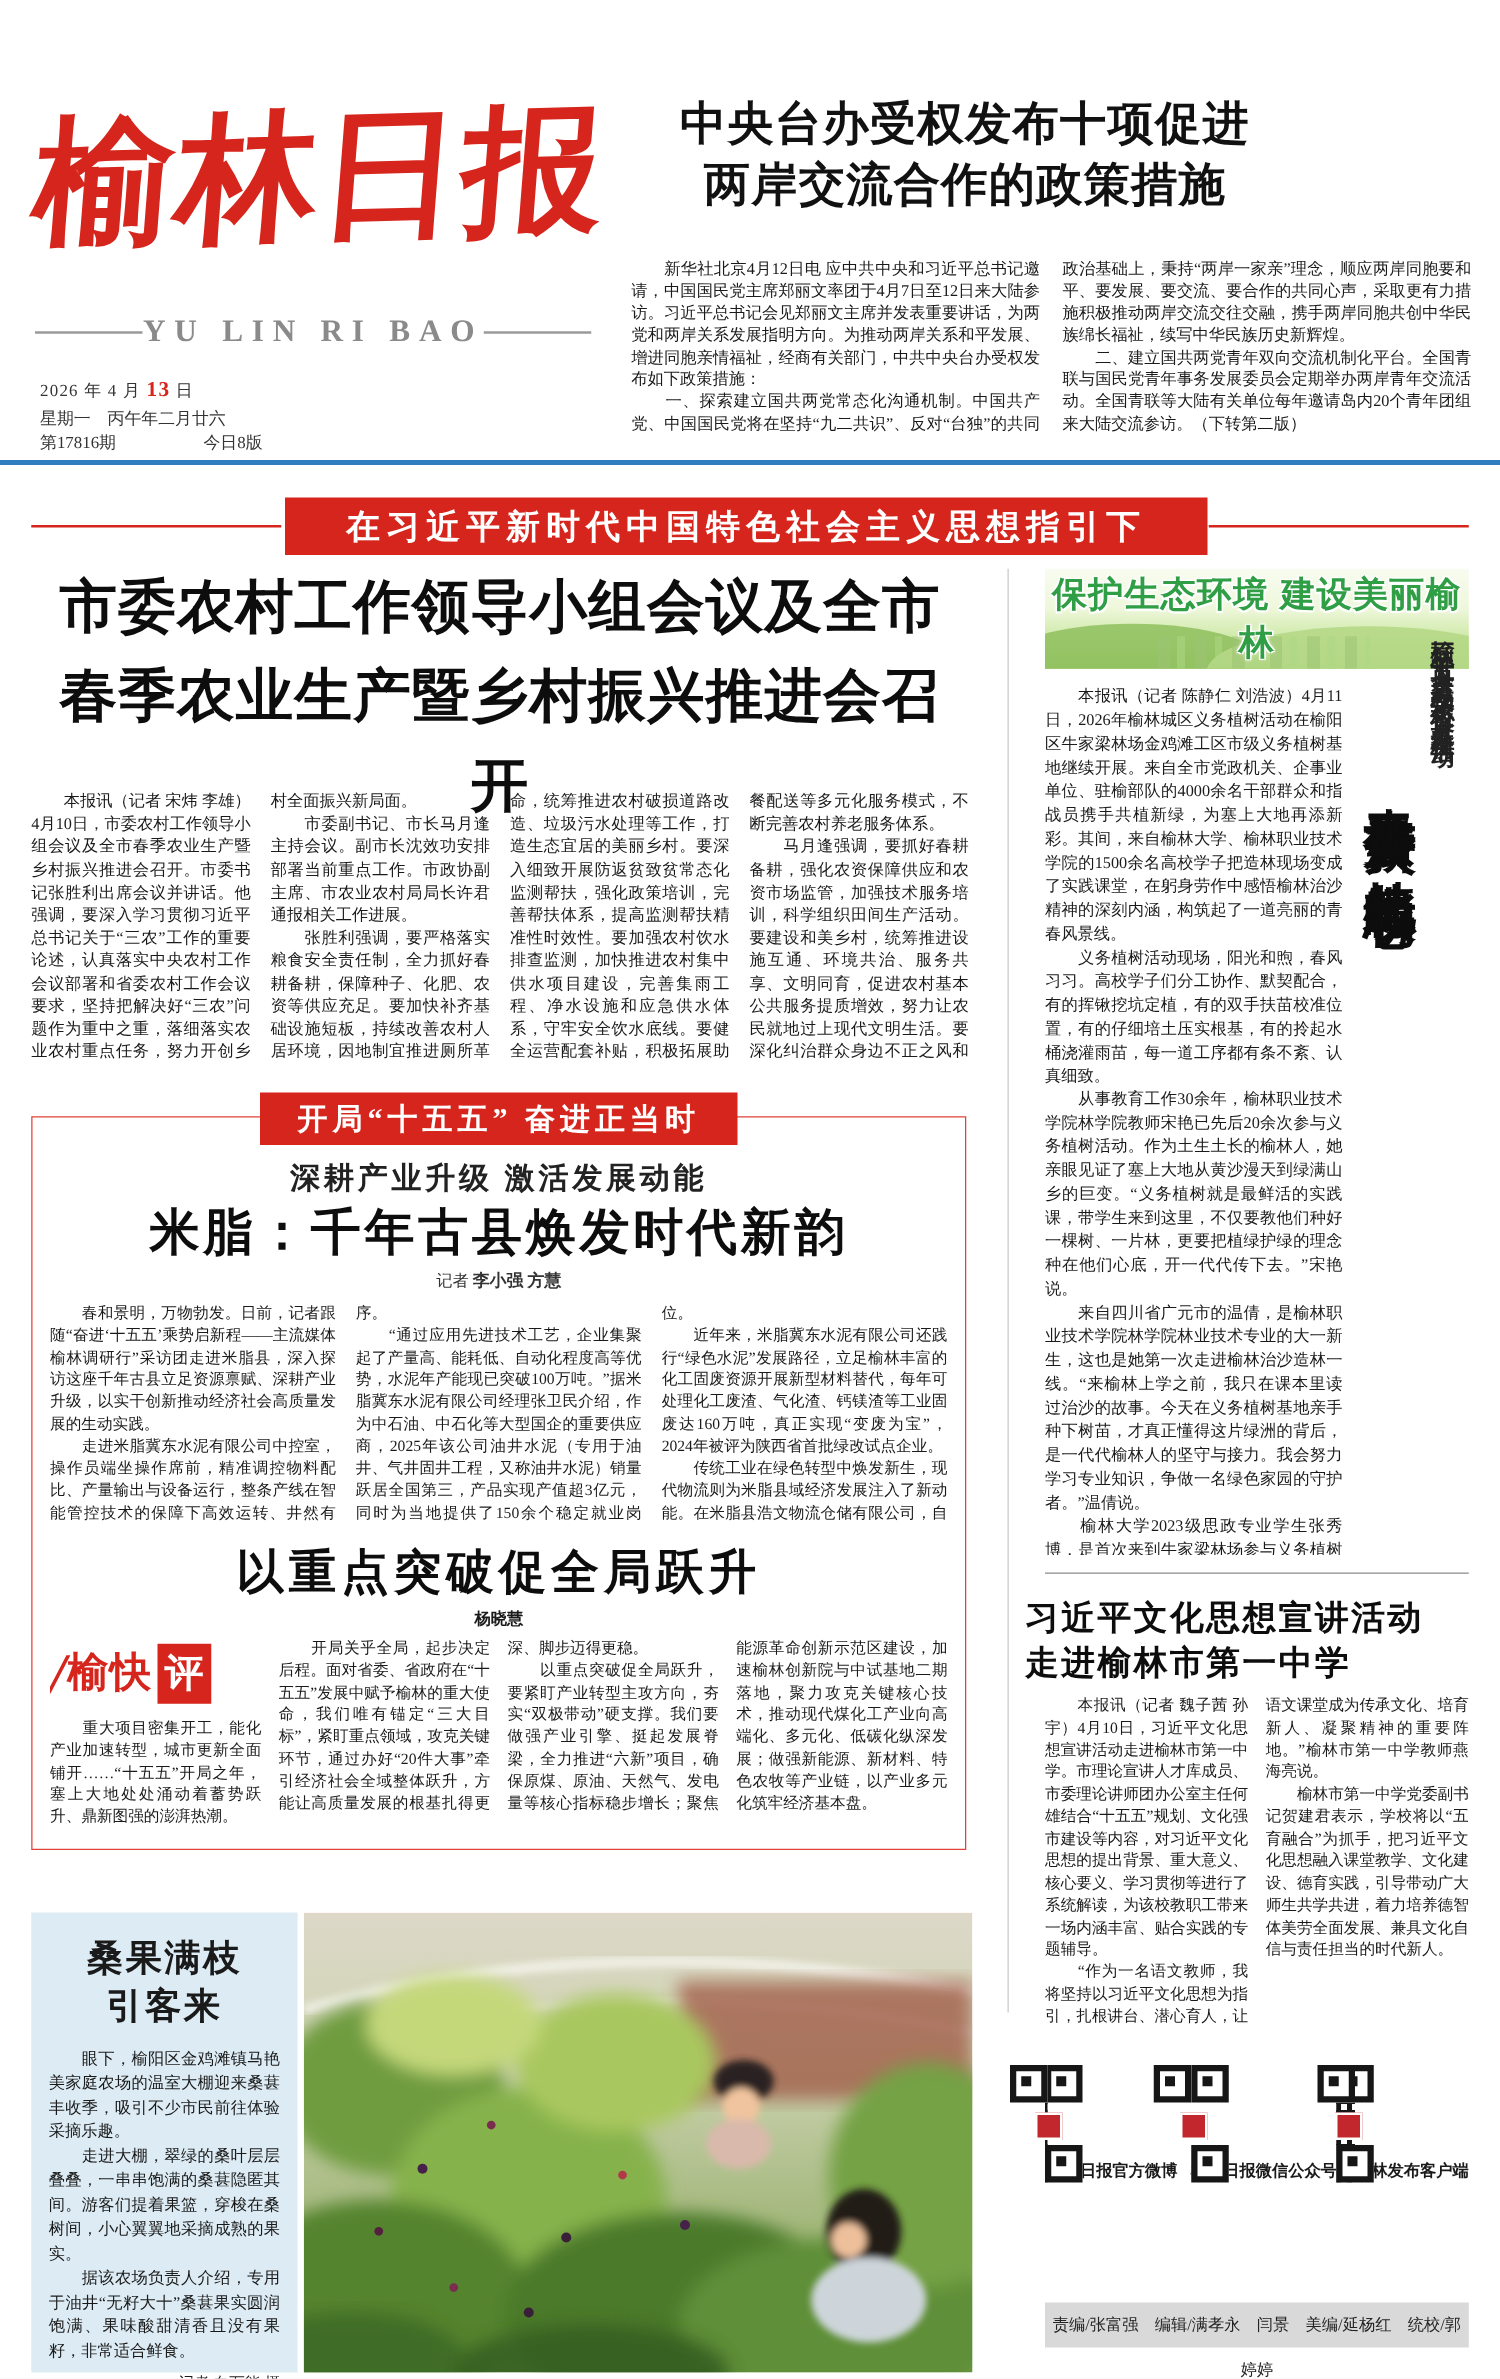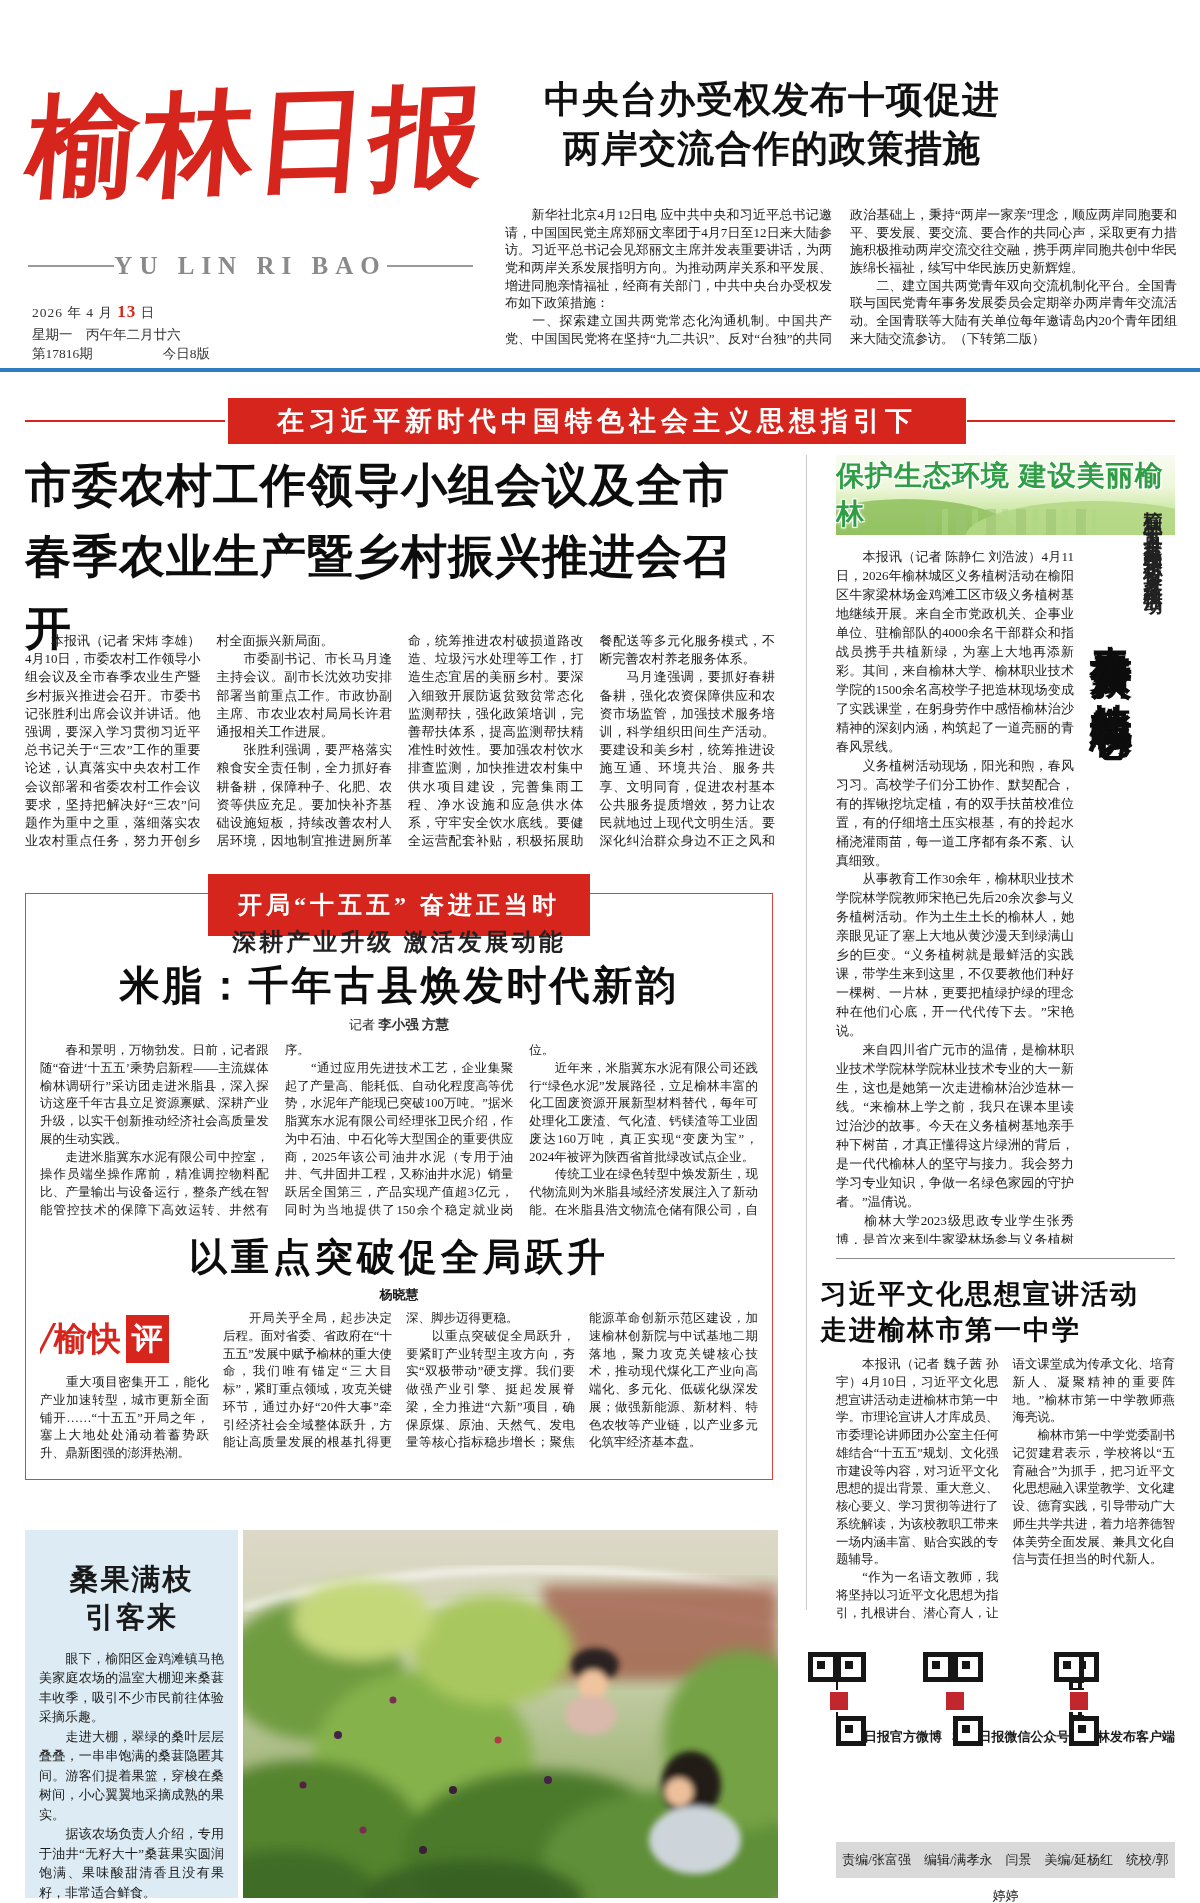--- a/index.html
+++ b/index.html
@@ -1,19 +1,19 @@
 <!DOCTYPE html>
 <html><head>
 <meta charset="utf-8">
 <style>
   html,body{margin:0;padding:0;background:#f2f2f2;}
   .page{position:relative;width:1200px;height:1903px;background:#fff;margin:0 auto;
         font-family:"Liberation Serif",serif;color:#1a1a1a;overflow:hidden;}
   .abs{position:absolute;box-sizing:border-box;}
-  .sans{font-family:"Liberation Sans",sans-serif;}
+  .sans{font-family:"Liberation Sans",sans-serif;text-align:center;}
   .center{text-align:center;}
   .cols{column-fill:auto;overflow:hidden;text-align:justify;}
   .pre{white-space:pre-line;}
 
   
   .masthead-title{left:28px;top:74px;width:470px;font-size:112px;font-weight:bold;
      color:#d6251c;font-family:"DejaVu Serif",serif;letter-spacing:2px;
      transform:skewX(-6deg) rotate(-1.5deg);line-height:1.2;}
   .pinyin-row{left:28px;top:252px;width:445px;display:flex;align-items:center;gap:0;}
   .pinyin-row .rule{flex:1;height:2px;background:#9a9a9a;}
@@ -42,41 +42,41 @@
   
   .main-headline{left:25px;top:450px;width:750px;font-weight:900;color:#0d0d0d;}
   .main-headline .line{font-size:46px;line-height:1.55;letter-spacing:1px;}
   .main-body{left:25px;top:632px;width:750px;height:222px;column-count:4;column-gap:16px;
      font-size:13px;line-height:1.4;}
 
   
   .red-box{left:25px;top:893px;width:748px;height:587px;border:1.5px solid #e04237;}
   .kaiju-banner{position:absolute;top:-20px;left:50%;transform:translateX(-50%);
      background:#d6251c;color:#fff;font-weight:bold;font-size:24px;letter-spacing:4px;
-     padding:15px 30px;white-space:nowrap;}
+     padding:5px 30px;white-space:nowrap;}
   .mz-kicker{position:absolute;top:32px;width:100%;text-align:center;font-size:24px;
      font-weight:bold;letter-spacing:3px;color:#222;}
   .mz-headline{position:absolute;top:64px;width:100%;text-align:center;font-size:40px;
      font-weight:900;letter-spacing:3px;color:#0d0d0d;}
   .mz-byline{position:absolute;top:122px;width:100%;text-align:center;font-size:13px;color:#333;}
   .mz-byline b{font-size:13.5px;}
   .mz-body{position:absolute;top:148px;left:14px;width:718px;height:185px;column-count:3;
      column-gap:16px;font-size:12.5px;line-height:1.42;}
   .cm-headline{position:absolute;top:338px;width:100%;text-align:center;font-size:38px;
      font-weight:900;letter-spacing:4px;color:#0d0d0d;}
   .cm-byline{position:absolute;top:392px;width:100%;text-align:center;font-size:13px;font-weight:bold;}
   .cm-body{position:absolute;top:416px;left:14px;width:718px;height:158px;column-count:4;
      column-gap:14px;font-size:12.5px;line-height:1.42;}
   .ykp{height:58px;display:flex;align-items:center;margin-bottom:6px;}
   .ykp-slash{color:#d6251c;font-size:46px;font-weight:bold;font-style:italic;line-height:1;margin-right:1px;}
   .ykp-name{color:#d6251c;font-size:33px;font-weight:900;letter-spacing:1px;}
   .ykp-ping{background:#d6251c;color:#fff;font-size:31px;font-weight:900;padding:2px 6px;margin-left:4px;}
 
   
-  .mul-box{left:25px;top:1530px;width:213px;height:368px;background:#dcebf4;padding:30px 14px;}
+  .mul-box{left:25px;top:1530px;width:213px;height:368px;background:#dcebf4;padding:18px 14px;}
   .mul-title{text-align:center;font-weight:900;font-size:29px;line-height:1.32;letter-spacing:2px;margin-bottom:12px;}
   .mul-body{font-size:13px;line-height:1.5;text-align:justify;}
   .mul-credit{text-align:right;font-size:12.5px;margin-top:8px;}
   .photo{left:243px;top:1530px;width:535px;height:368px;overflow:hidden;}
 
   
   .v-divider{left:806px;top:455px;width:1px;height:1155px;background:#c9c9c9;}
   .green-banner{left:836px;top:455px;width:339px;height:80px;overflow:hidden;
      background:linear-gradient(180deg,#f8fcf0 0%,#eef7da 40%,#cfe9aa 68%,#a3cf74 100%);}
   .green-banner .hill1{position:absolute;left:-40px;bottom:-34px;width:220px;height:70px;

